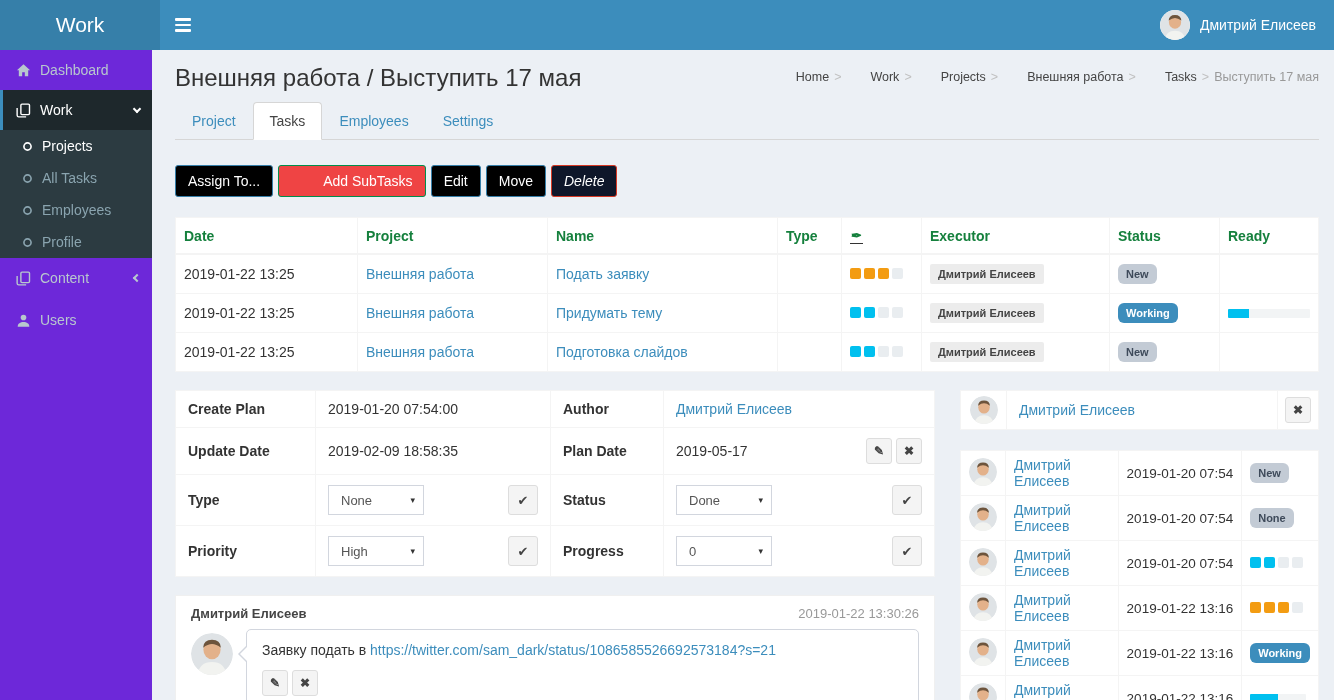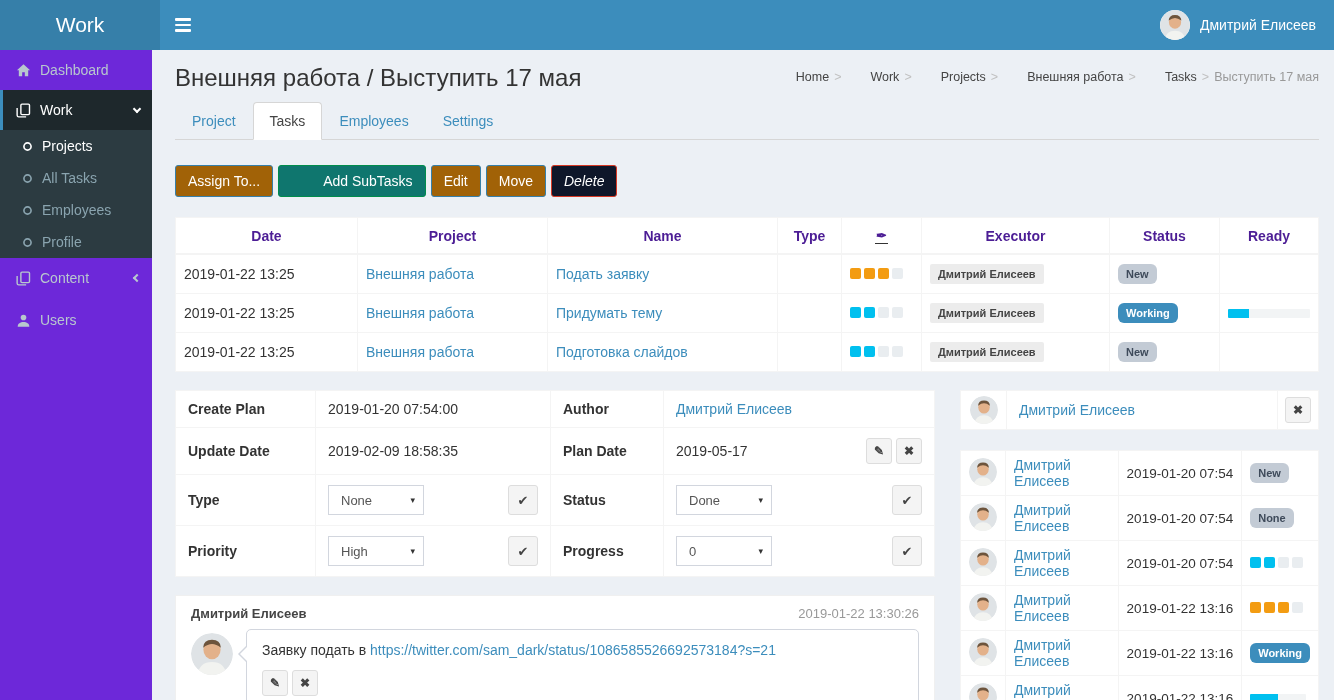--- a/index.html
+++ b/index.html
@@ -64,28 +64,28 @@
     padding:10px 16px; color:#3c8dbc; font-size:14px; cursor:pointer;
     border:1px solid transparent; border-radius:4px 4px 0 0; margin-bottom:-1px;
   }
   .tab.active { background:#fff; color:#444; border-color:#d6d6d6 #d6d6d6 #fff; }
 
   .toolbar { margin-top:25px; display:flex; gap:5px; }
   .btn {
     padding:7px 12px; border-radius:3px; border:1px solid transparent; color:#fff;
     font-size:14px; cursor:pointer; font-family:inherit;
   }
-  .btn-primary { background:#a16207; border-color:#367fa9; }
-  .btn-success { background:#0f766e; border-color:#008d4c;padding-left:44px; }
+  .btn-primary { background:#000000; border-color:#367fa9; }
+  .btn-success { background:#ef4444; border-color:#008d4c;padding-left:44px; }
   .btn-danger  { background:#0f172a; border-color:#d73925;font-style:italic; }
 
   
   table.grid { width:100%; margin-top:20px; border-collapse:collapse; background:#fff; }
   .grid th, .grid td { border:1px solid #f4f4f4; padding:9px 8px; text-align:left; vertical-align:middle; font-size:14px; }
-  .grid th { border-bottom:2px solid #f4f4f4; font-weight:bold; color:#4c1d95;text-align:center; }
+  .grid th { border-bottom:2px solid #f4f4f4; font-weight:bold; color:#15803d; }
   .grid a { color:#3c8dbc; }
   .pen-icon { font-size:13px; display:inline-block; line-height:1; border-bottom:1px solid #333; padding:0 1px 1px; }
 
   .badge-exec { display:inline-block; background:#ececec; color:#444; font-weight:bold; font-size:11px; padding:4px 8px; border-radius:2px; white-space:nowrap; }
   .label { display:inline-block; font-weight:bold; font-size:11px; padding:4px 8px; border-radius:6px; white-space:nowrap; }
   .label-default { background:#c3cbd5; color:#3e4a5a; }
   .label-info { background:#3c8dbc; color:#fff; }
 
   .squares { display:inline-flex; gap:3px; }
   .sq { width:11px; height:11px; border-radius:2px; background:#e9edf0; display:inline-block; }

